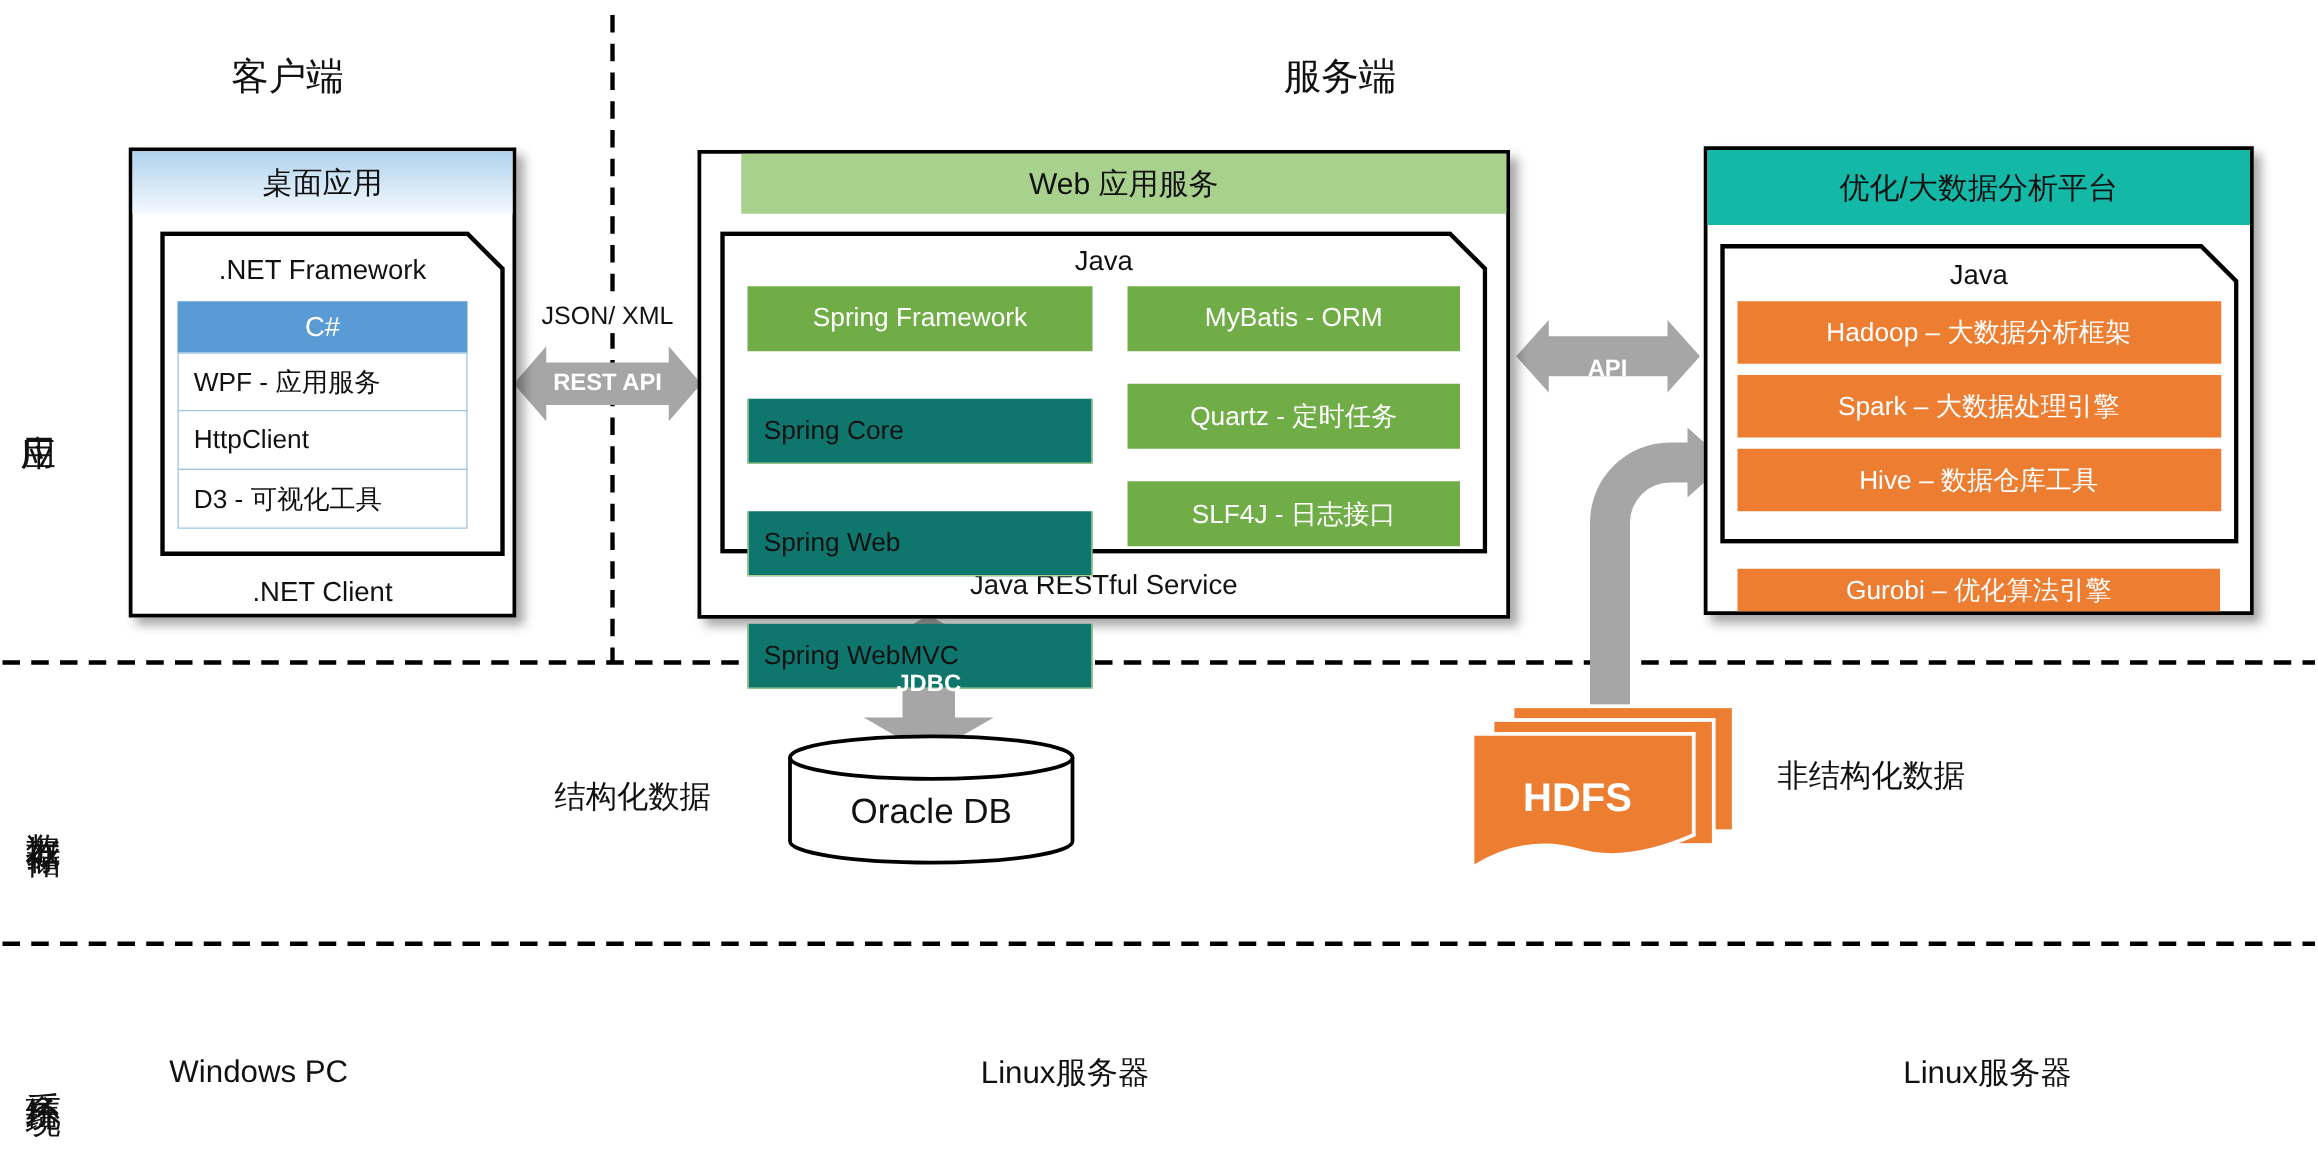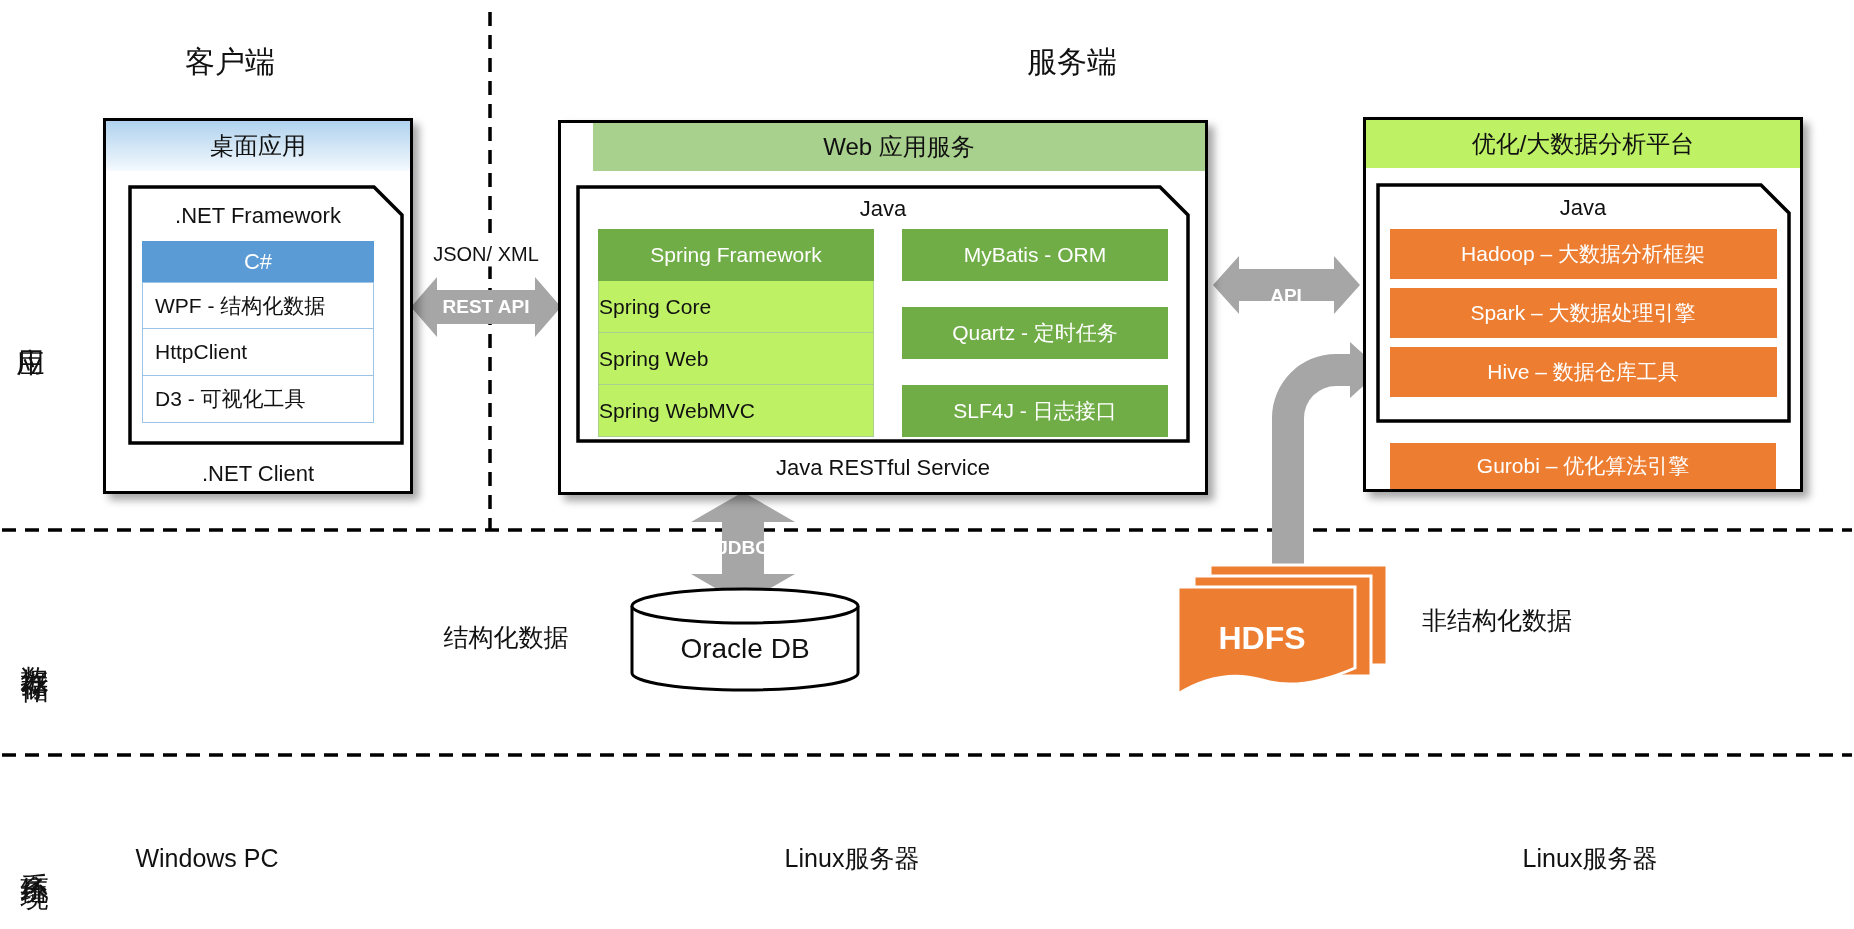--- a/index.html
+++ b/index.html
@@ -14,39 +14,39 @@
   .oracle-lbl{font-size:28px;}
   .store-lbl{font-size:25px;}
   .hdfs-lbl{color:#fff;font-size:32px;font-weight:600;}
   .env-lbl{font-size:25px;}
 
   .box{position:absolute;box-sizing:border-box;background:#fff;border:3px solid #000;
        box-shadow:6px 6px 8px rgba(0,0,0,.35);display:flex;flex-direction:column;z-index:2;text-align:center;}
   .box-hd{display:flex;align-items:center;justify-content:center;font-size:24px;flex:0 0 auto;}
   .hd-blue{height:50px;background:linear-gradient(180deg,#b0d2ee 0%,#e9f3fb 85%,#f7fbff 100%);}
   .hd-green{height:48px;background:#a9d18e;margin-left:32px;}
-  .hd-orange{height:48px;background:#bef264;}
+  .hd-orange{height:60px;background:#14b8a6;}
   .box-ft{flex:1;display:flex;align-items:center;justify-content:center;font-size:22px;}
 
   .folder{position:relative;flex:0 0 auto;}
   .fbg{position:absolute;left:0;top:0;}
   .fcontent{position:relative;z-index:1;}
   .f-title{display:flex;align-items:center;justify-content:center;font-size:22px;}
 
   .stack{margin:0 14px;}
   .c-sharp{height:42px;background:#5b9bd5;color:#fff;display:flex;align-items:center;justify-content:center;font-size:22px;}
   .c-row{height:48px;box-sizing:border-box;border:1.5px solid #9dc3e6;margin-top:-1.5px;
          display:flex;align-items:center;padding-left:12px;font-size:21px;background:#fff;}
   .c-row:first-of-type{margin-top:0;}
 
   .cols{display:flex;justify-content:space-between;padding:0 22px;}
   .col-left{width:276px;}
   .sf-hd{height:52px;background:#70ad47;color:#fff;display:flex;align-items:center;justify-content:center;font-size:21px;}
   .sf-row{height:52px;box-sizing:border-box;border:1.5px solid #a9d18e;border-top:none;
-          display:flex;align-items:center;font-size:21px;background:#bef264;}
+          display:flex;align-items:center;padding-left:12px;font-size:21px;background:#0f766e;margin-top:38px;}
   .col-right{width:266px;height:208px;display:flex;flex-direction:column;justify-content:space-between;}
   .lib{height:52px;background:#70ad47;color:#fff;display:flex;align-items:center;justify-content:center;font-size:21px;}
 
   .bd-row{height:50px;margin:0 14px 9px;background:#ed7d31;color:#fff;
           display:flex;align-items:center;justify-content:center;font-size:21px;}
   .gurobi{margin:20px 24px 0;height:48px;background:#ed7d31;color:#fff;
           display:flex;align-items:center;justify-content:center;font-size:21px;}
 </style>
 </head>
 <body>
@@ -89,21 +89,21 @@
   <div class="box" style="left:103px;top:118px;width:310px;height:376px">
     <div class="box-hd hd-blue">桌面应用</div>
     <div class="folder" style="width:260px;height:260px;margin:14px auto 12px">
       <svg class="fbg" width="276" height="260" viewBox="0 0 276 260">
         <polygon points="2,2 246,2 274,30 274,258 2,258" fill="#fff" stroke="#000" stroke-width="3.5"></polygon>
       </svg>
       <div class="fcontent">
         <div class="f-title" style="height:50px;padding-top:6px">.NET Framework</div>
         <div class="stack">
           <div class="c-sharp">C#</div>
-          <div class="c-row">WPF - 结构化数据</div>
+          <div class="c-row">WPF - 应用服务</div>
           <div class="c-row">HttpClient</div>
           <div class="c-row">D3 - 可视化工具</div>
         </div>
       </div>
     </div>
     <div class="box-ft">.NET Client</div>
   </div>
 
   <div class="box" style="left:558px;top:120px;width:650px;height:375px">
     <div class="box-hd hd-green">Web 应用服务</div>

